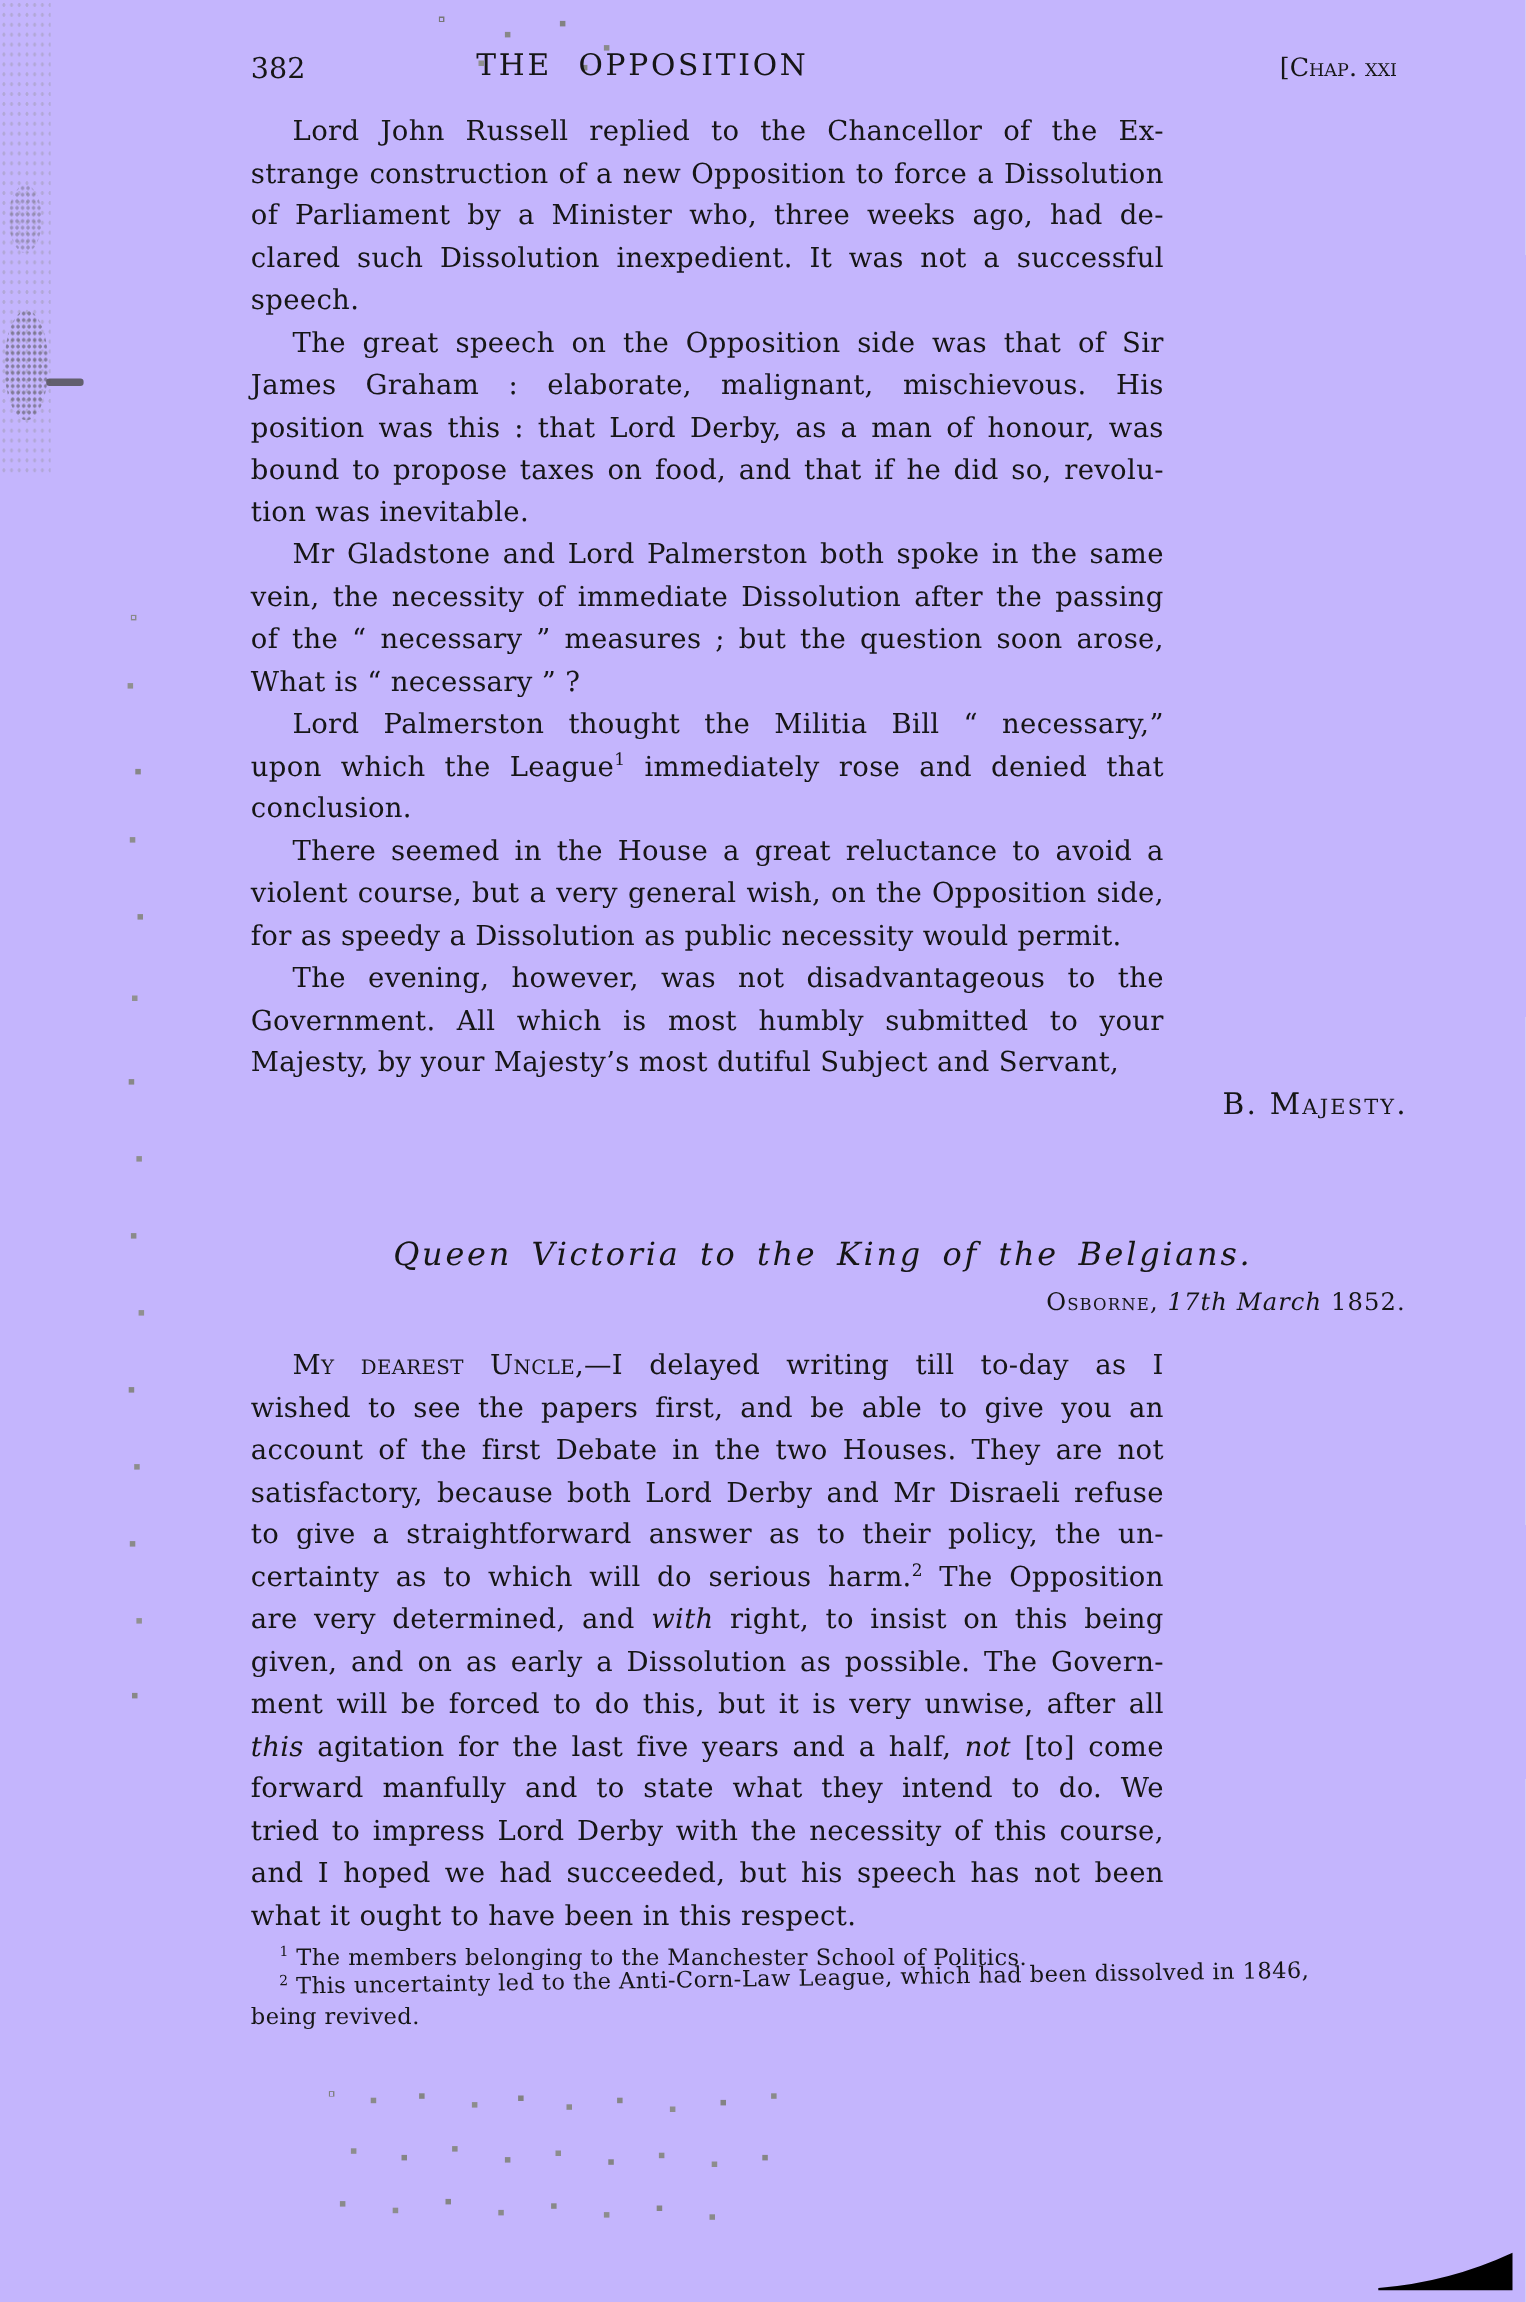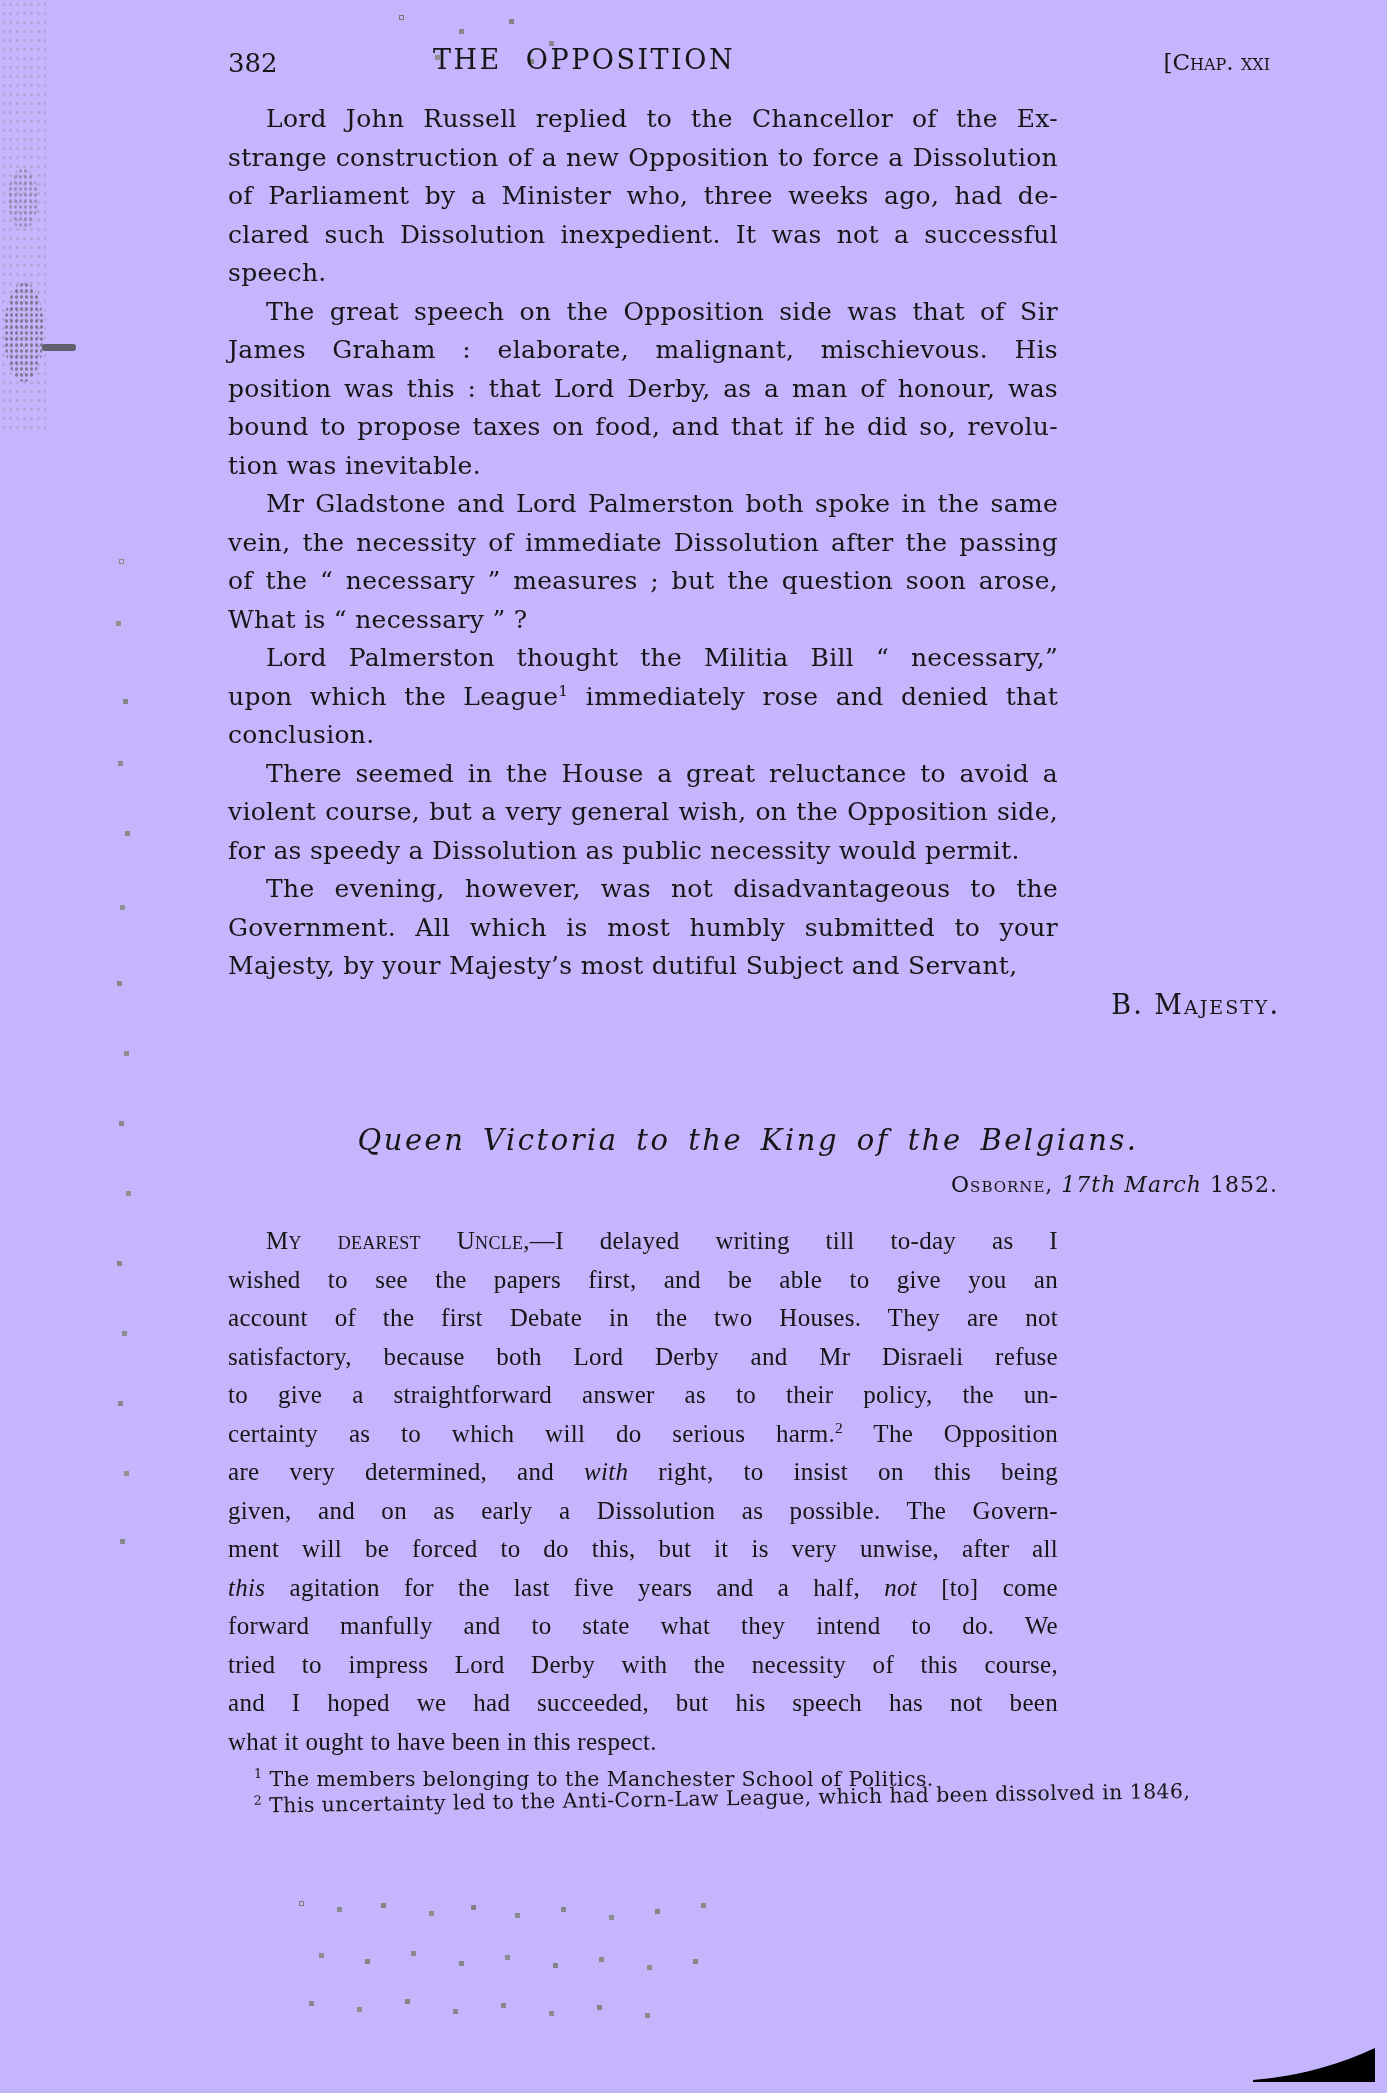--- a/index.html
+++ b/index.html
@@ -34,21 +34,21 @@
 
   .heading {
     width:1040px; margin-top:96px;
     text-align:center; font-size:29px; line-height:40px;
     letter-spacing:2.5px; word-spacing:6px;
   }
   .dateline {
     margin-top:10px; text-align:right; margin-right:-220px;
     font-size:22px; line-height:30px; letter-spacing:1px;
   }
-  .letter { margin-top:22px;font-family:Liberation Serif, serif; }
+  .letter { margin-top:22px; }
 
   .footnotes { margin-top:5px; }
   .footnotes .line {
     font-size:20.5px; line-height:27px; letter-spacing:.4px;
     text-align:left; white-space:nowrap;
   }
   .footnotes .line.ind { text-indent:26px; }
   .footnotes .line.fn-skew { transform:rotate(-0.9deg); transform-origin:0 100%; }
 
   .i   { font-style:italic; }
@@ -165,17 +165,18 @@
           <div class="line"><span>ment will be forced to do this, but it is very unwise, after all</span></div>
           <div class="line"><span class="i">this</span><span> agitation for the last five years and a half, </span><span class="i">not</span><span> [to] come</span></div>
           <div class="line"><span>forward manfully and to state what they intend to do. We</span></div>
           <div class="line"><span>tried to impress Lord Derby with the necessity of this course,</span></div>
           <div class="line"><span>and I hoped we had succeeded, but his speech has not been</span></div>
           <div class="line end"><span>what it ought to have been in this respect.</span></div>
         </div>
         <div class="footnotes">
           <div class="line ind"><span class="sup">1</span><span> The members belonging to the Manchester School of Politics.</span></div>
           <div class="line ind fn-skew"><span class="sup">2</span><span> This uncertainty led to the Anti-Corn-Law League, which had been dissolved in 1846,</span></div>
+          <div class="line end"><span>being revived.</span></div>
         </div>
       </div>
   </div>
 
 </div>
 
 </body></html>

